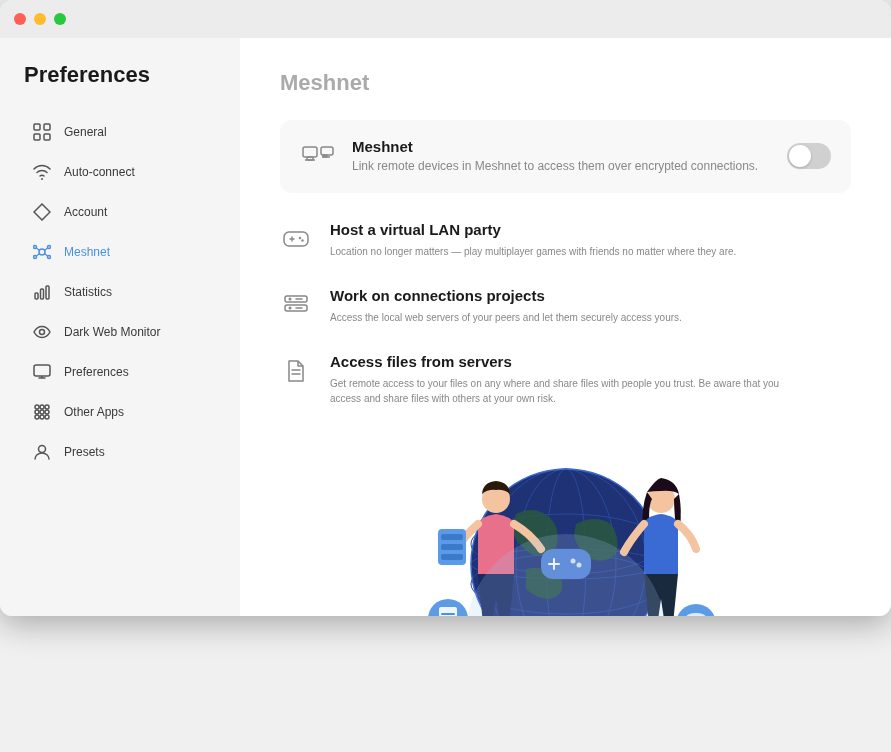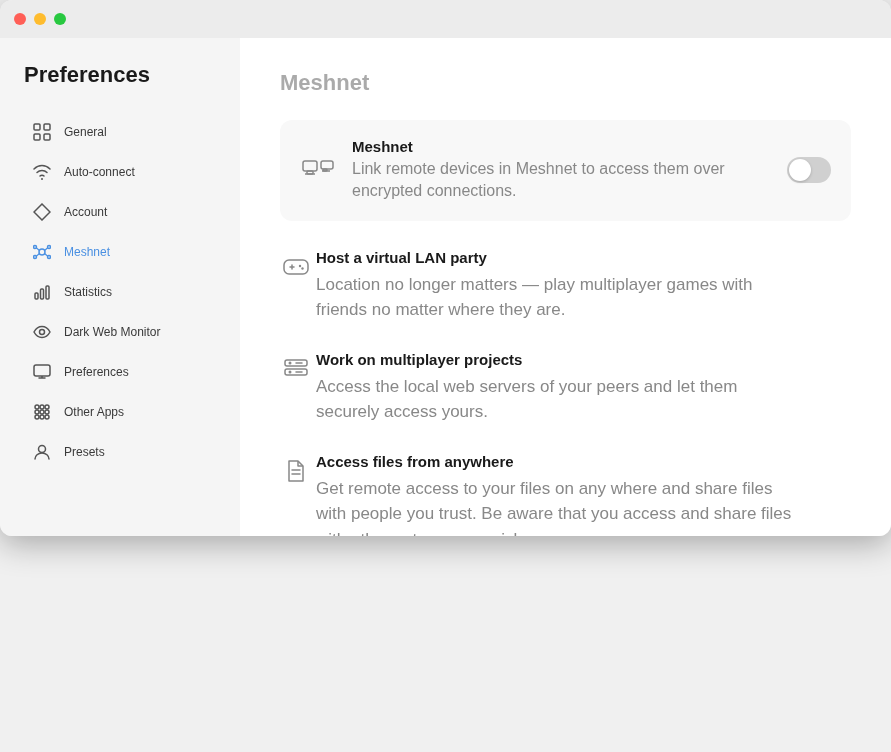--- a/index.html
+++ b/index.html
@@ -8,21 +8,21 @@
       background: #f0f0f0;
       width: 891px;
       height: 752px;
       overflow: hidden;
       display: flex;
     }
 
     
     .window {
       width: 891px;
-      height: 536px;
+      height: 616px;
       display: flex;
       flex-direction: column;
       border-radius: 12px;
       overflow: hidden;
       box-shadow: 0 8px 32px rgba(0,0,0,0.3);
     }
 
     .titlebar {
       height: 38px;
       background: #ececec;
@@ -132,21 +132,21 @@
     }
 
     .toggle-card-title {
       font-size: 15px;
       font-weight: 600;
       color: #1a1a1a;
       margin-bottom: 3px;
     }
 
     .toggle-card-desc {
-      font-size: 16px;
+      font-size: 12px;
       color: #888888;
       line-height: 1.4;
     }
 
     .toggle {
       width: 44px;
       height: 26px;
       background: #d0d0d0;
       border-radius: 13px;
       position: relative;
@@ -162,21 +162,21 @@
       border-radius: 50%;
       position: absolute;
       top: 2px;
       left: 2px;
       box-shadow: 0 1px 3px rgba(0,0,0,0.2);
     }
 
     
     .feature-item {
       display: flex;
-      gap: 4px;
+      gap: 18px;
       margin-bottom: 28px;
     }
 
     .feature-icon {
       width: 32px;
       height: 32px;
       display: flex;
       align-items: center;
       justify-content: center;
       flex-shrink: 0;
@@ -186,21 +186,21 @@
     .feature-content {}
 
     .feature-title {
       font-size: 15px;
       font-weight: 600;
       color: #1a1a1a;
       margin-bottom: 6px;
     }
 
     .feature-desc {
-      font-size: 17px;
+      font-size: 10px;
       color: #888888;
       line-height: 1.5;
       max-width: 480px;
     }
 
     
     .illustration {
       display: flex;
       justify-content: center;
       margin-top: 16px;
@@ -380,36 +380,36 @@
           <svg width="28" height="28" viewBox="0 0 28 28" fill="none">
             <rect x="3" y="5" width="22" height="6" rx="2" stroke="#888" stroke-width="1.5"></rect>
             <rect x="3" y="14" width="22" height="6" rx="2" stroke="#888" stroke-width="1.5"></rect>
             <circle cx="8" cy="8" r="1.5" fill="#888"></circle>
             <circle cx="8" cy="17" r="1.5" fill="#888"></circle>
             <line x1="14" y1="8" x2="20" y2="8" stroke="#888" stroke-width="1.5" stroke-linecap="round"></line>
             <line x1="14" y1="17" x2="20" y2="17" stroke="#888" stroke-width="1.5" stroke-linecap="round"></line>
           </svg>
         </div>
         <div class="feature-content">
-          <div class="feature-title">Work on multiplayer projects</div>
+          <div class="feature-title">Work on connections projects</div>
           <div class="feature-desc">Access the local web servers of your peers and let them securely access yours.</div>
         </div>
       </div>
 
       <div class="feature-item">
         <div class="feature-icon">
           <svg width="28" height="28" viewBox="0 0 28 28" fill="none">
             <path d="M7 4h9l5 5v15H7V4z" stroke="#888" stroke-width="1.5" stroke-linejoin="round"></path>
             <path d="M16 4v5h5" stroke="#888" stroke-width="1.5" stroke-linejoin="round"></path>
             <line x1="10" y1="13" x2="18" y2="13" stroke="#888" stroke-width="1.5" stroke-linecap="round"></line>
             <line x1="10" y1="17" x2="18" y2="17" stroke="#888" stroke-width="1.5" stroke-linecap="round"></line>
           </svg>
         </div>
         <div class="feature-content">
-          <div class="feature-title">Access files from anywhere</div>
+          <div class="feature-title">Access files from servers</div>
           <div class="feature-desc">Get remote access to your files on any where and share files with people you trust. Be aware that you access and share files with others at your own risk.</div>
         </div>
       </div>
 
       <div class="illustration">
         <svg viewBox="0 0 400 240" xmlns="http://www.w3.org/2000/svg">
 
           <circle cx="200" cy="130" r="95" fill="#1a2a5e"></circle>
           <ellipse cx="200" cy="130" rx="95" ry="95" fill="#1e3275"></ellipse>
 

